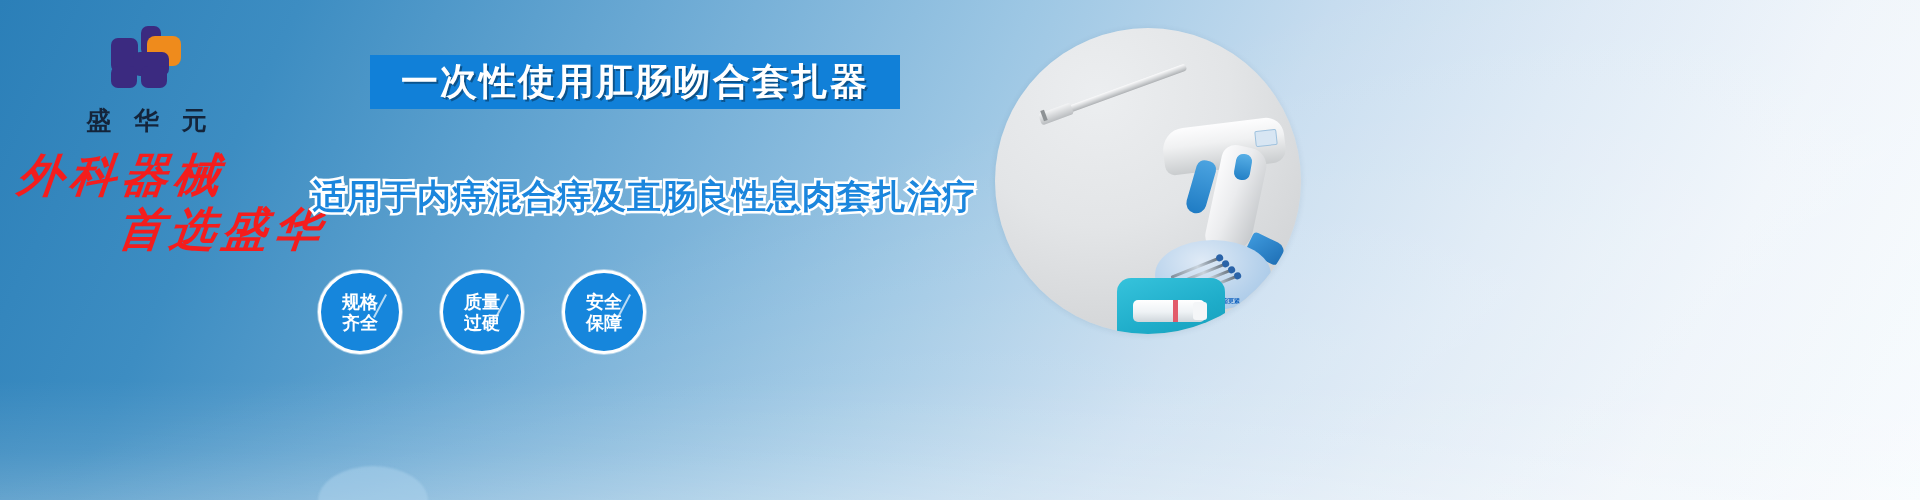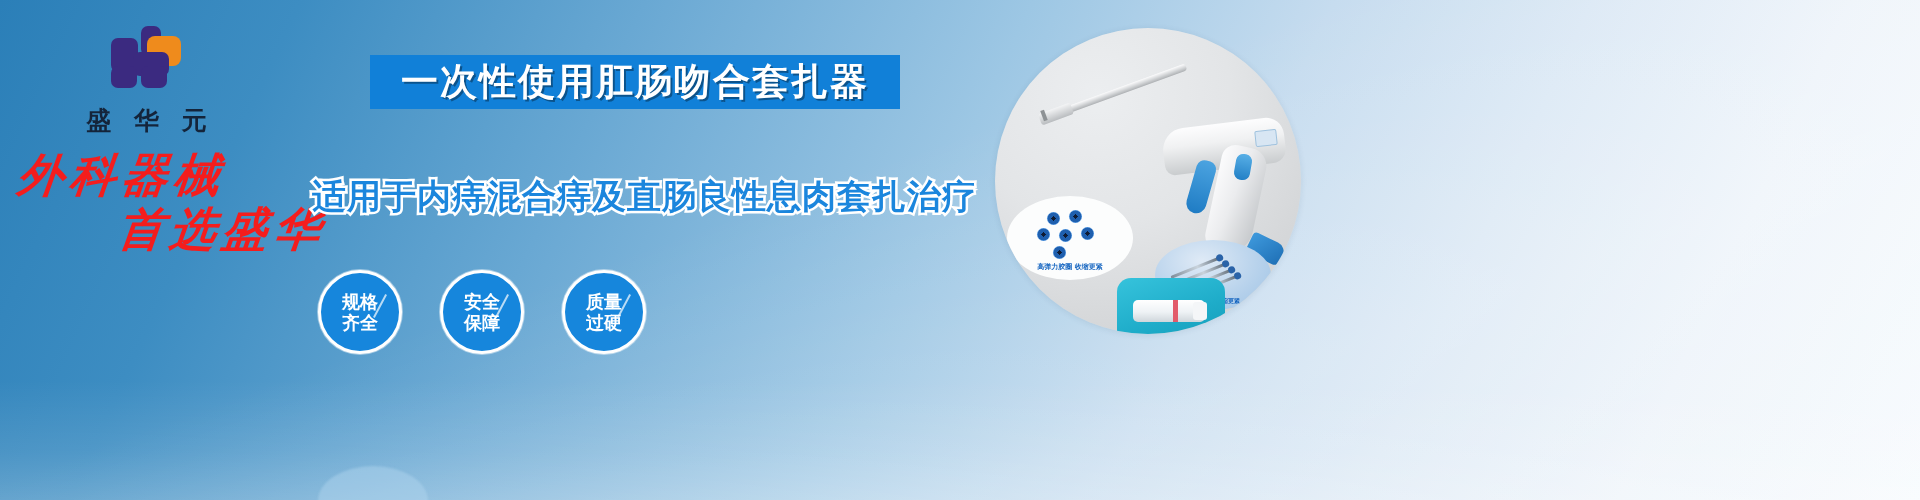--- a/index.html
+++ b/index.html
@@ -328,50 +328,41 @@
   <div id="subtitle">适用于内痔混合痔及直肠良性息肉套扎治疗</div>
 
   <div id="badges">
     <div class="badge">
       <span class="slash"></span>
       <span>规格</span>
       <span>齐全</span>
     </div>
     <div class="badge">
       <span class="slash"></span>
+      <span>质量</span>
+      <span>过硬</span>
+    </div>
+    <div class="badge">
+      <span class="slash"></span>
       <span>安全</span>
       <span>保障</span>
-    </div>
-    <div class="badge">
-      <span class="slash"></span>
-      <span>质量</span>
-      <span>过硬</span>
     </div>
   </div>
 
   <div id="photo">
     <div id="gun-barrel"></div>
     <div id="gun-tip"></div>
     <div id="gun-tip-ring"></div>
     <div id="gun-body"></div>
     <div id="gun-label"></div>
     <div id="gun-grip"></div>
     <div id="gun-trigger"></div>
     <div id="gun-btn"></div>
     <div id="gun-foot"></div>
 
-    <div id="inset-rings">
-      <span class="ring r1"></span>
-      <span class="ring r2"></span>
-      <span class="ring r3"></span>
-      <span class="ring r4"></span>
-      <span class="ring r5"></span>
-      <span class="ring r6"></span>
-      <span id="inset-rings-cap">高弹力胶圈 收缩更紧</span>
-    </div>
 
     <div id="inset-rods">
       <span class="rod d1"></span>
       <span class="rod d2"></span>
       <span class="rod d3"></span>
       <span class="rod d4"></span>
       <span id="inset-rods-cap">高弹力胶圈收缩更紧</span>
     </div>
 
     <div id="inset-cyan">

